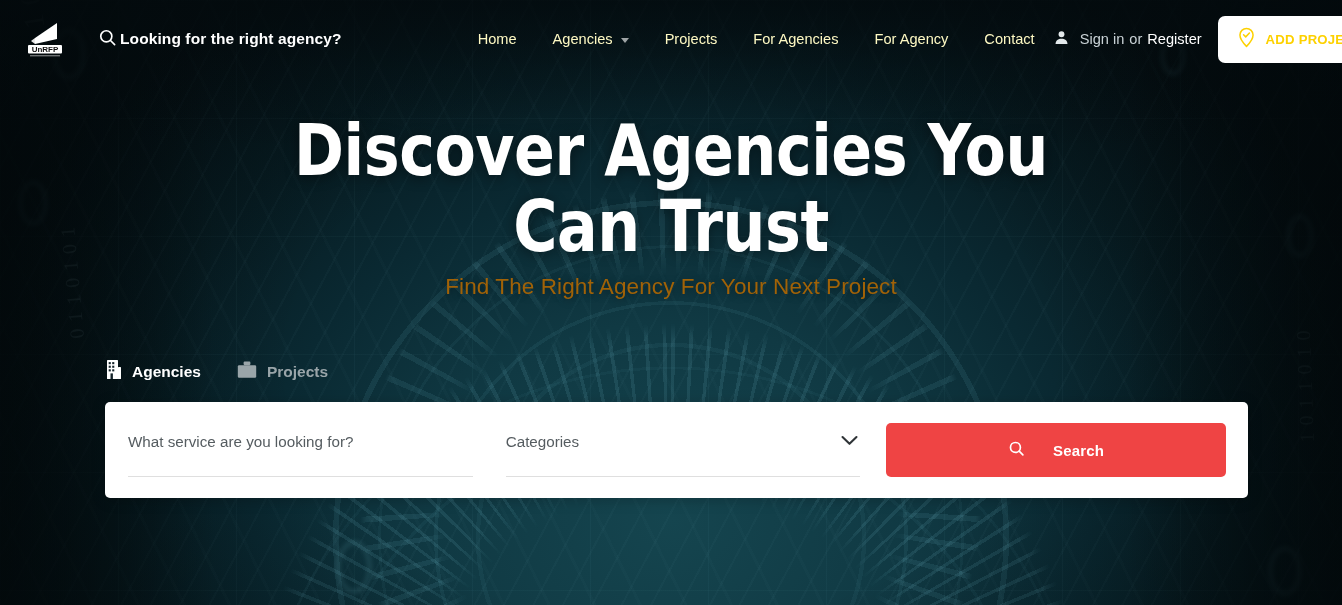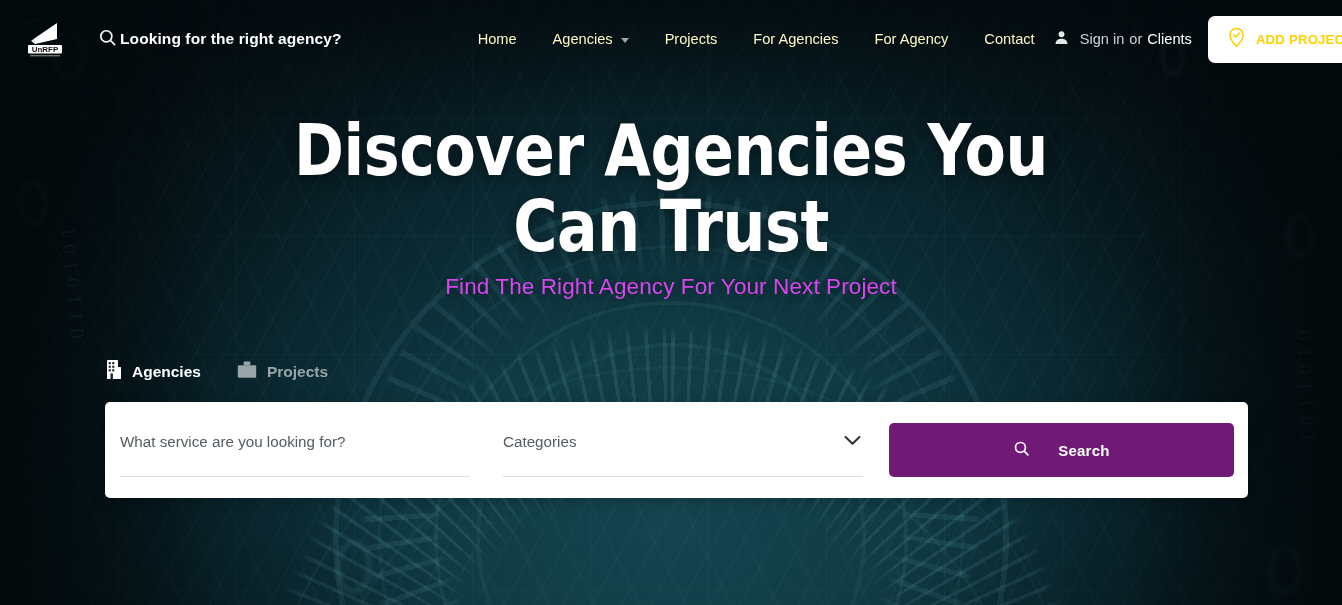--- a/index.html
+++ b/index.html
@@ -280,21 +280,21 @@
     letter-spacing: -0.5px;
     transform: scaleX(0.93);
     text-shadow: 0 2px 14px rgba(0,0,0,0.45);
   }
 
   .subtitle {
     position: absolute;
     top: 274px;
     left: 0; right: 0;
     text-align: center;
-    color: #d946ef;
+    color: #a16207;
     font-size: 22.5px;
     font-weight: 400;
     letter-spacing: .1px;
     text-shadow: 0 1px 8px rgba(0,0,0,0.4);
   }
 
   
   .tabs {
     position: absolute;
     top: 360px;
@@ -318,21 +318,21 @@
   .search-card {
     position: absolute;
     top: 402px;
     left: 105px;
     width: 1143px;
     height: 96px;
     background: #ffffff;
     border-radius: 5px;
     display: flex;
     align-items: center;
-    padding: 0 14px;
+    padding: 0 22px;
     box-shadow: 0 2px 14px rgba(0,0,0,0.22);
   }
 
   .field {
     position: relative;
     height: 54px;
     display: flex;
     align-items: flex-start;
     padding-top: 9px;
     border-bottom: 1px solid #dfdfdf;
@@ -351,21 +351,21 @@
   .chevron {
     position: absolute;
     right: 2px;
     top: 9px;
   }
 
   .search-btn {
     margin-left: 26px;
     width: 352px;
     height: 54px;
-    background: #701a75;
+    background: #ef4444;
     border: none;
     border-radius: 5px;
     display: flex;
     align-items: center;
     justify-content: center;
     gap: 28px;
     cursor: pointer;
   }
   .search-btn-label {
     color: #ffffff;
@@ -451,21 +451,21 @@
 
       <div class="signin">
         <span>
           <svg width="17" height="17" viewBox="0 0 24 24" fill="#e3e9eb" aria-hidden="true">
             <circle cx="12" cy="7.4" r="4.1"></circle>
             <path d="M3.6 21c0-4.6 3.8-7.2 8.4-7.2s8.4 2.6 8.4 7.2z"></path>
           </svg>
         </span>
         <span>Sign in</span>
         <span style="margin:14px -5px;"> or </span>
-        <span class="reg">Clients</span>
+        <span class="reg">Register</span>
       </div>
 
       <div class="cta">
         <span>
           <svg width="19" height="21" viewBox="0 0 24 26" fill="none" stroke="#fdd100" stroke-width="1.9" stroke-linecap="round" stroke-linejoin="round">
             <path d="M12 24.2c0 0 8.3-8.3 8.3-14.3A8.3 8.3 0 0 0 3.7 9.9c0 6 8.3 14.3 8.3 14.3z"></path>
             <polyline points="8.3,9.6 11,12.2 15.7,7.3"></polyline>
           </svg>
         </span>
         <span class="cta-label">ADD PROJECT/AGENCY</span>

